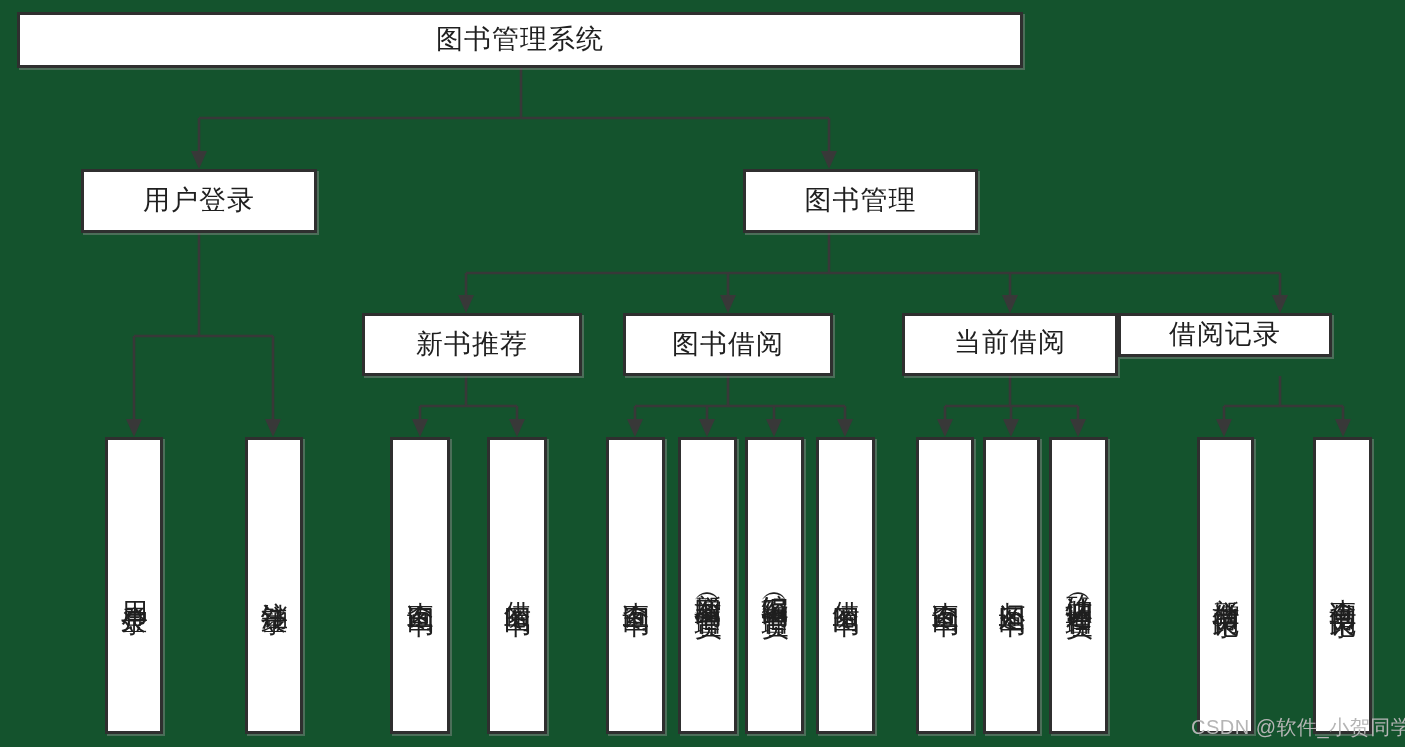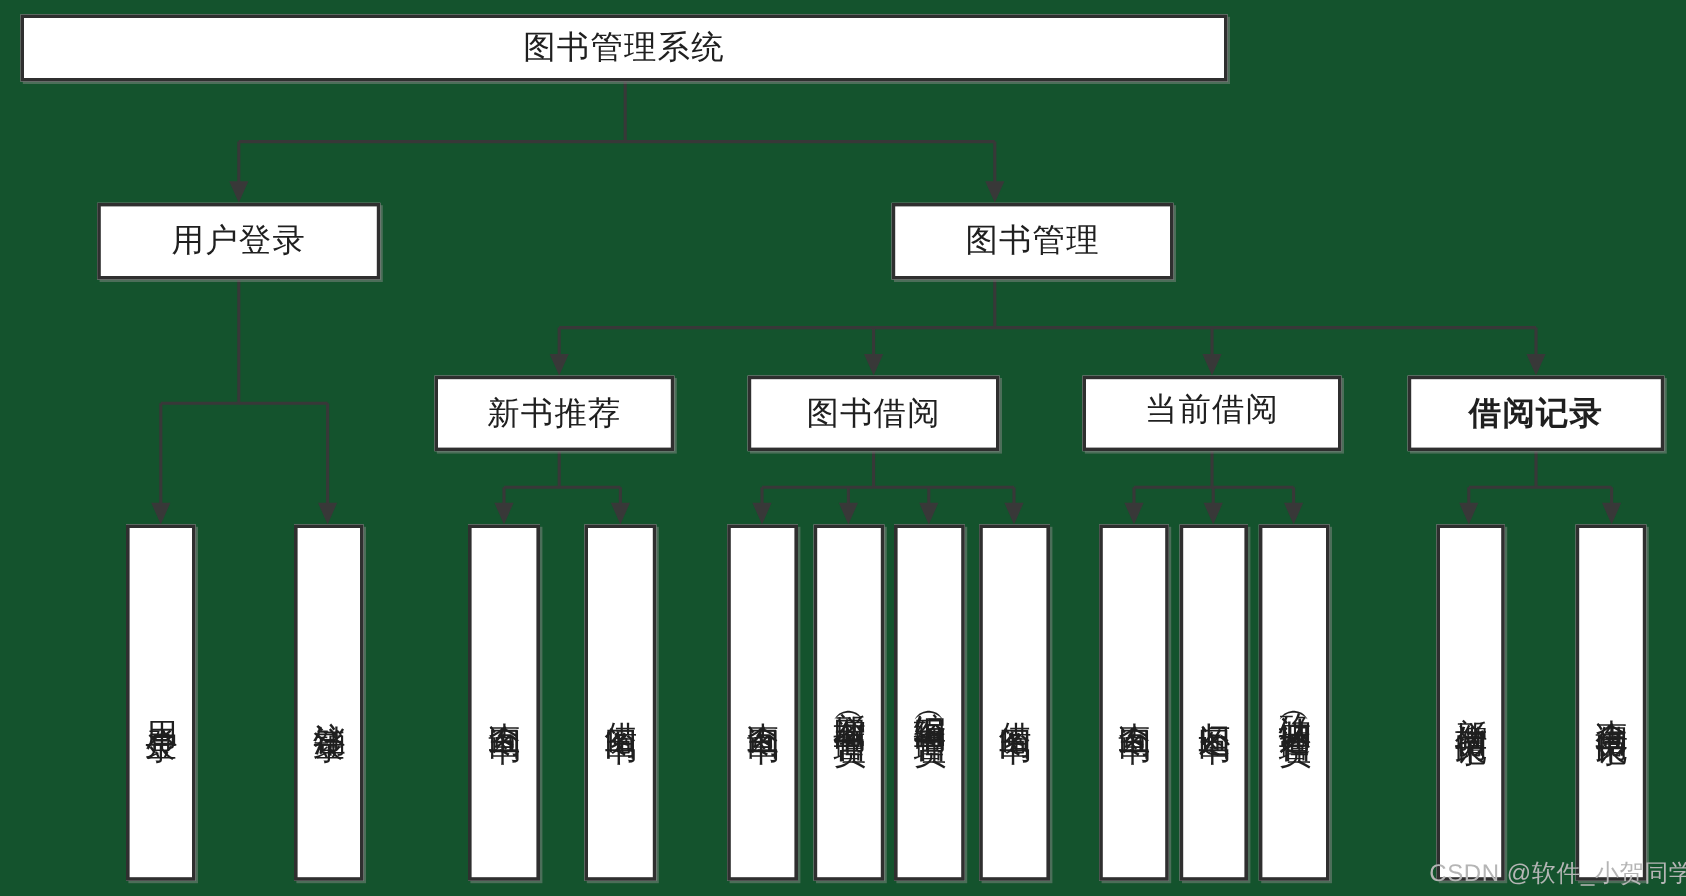--- a/index.html
+++ b/index.html
@@ -90,24 +90,24 @@
     <path d="M1280,376 V406 M1224,406 H1343 M1224,406 V420 M1343,406 V420"></path>
     <polygon points="1216,419 1232,419 1224,437"></polygon>
     <polygon points="1335,419 1351,419 1343,437"></polygon>
   </svg>
 
   <div class="box" style="left:17px;top:12px;width:1006px;height:56px;">图书管理系统</div>
 
   <div class="box" style="left:81px;top:169px;width:236px;height:64px;">用户登录</div>
   <div class="box" style="left:712px;top:169px;width:235px;height:64px;margin-left:31px;">图书管理</div>
 
-  <div class="box" style="left:362px;top:313px;width:200px;height:63px;">新书推荐</div>
+  <div class="box" style="left:362px;top:313px;width:220px;height:63px;">新书推荐</div>
   <div class="box" style="left:623px;top:313px;width:210px;height:63px;font-family:Liberation Serif, serif;">图书借阅</div>
   <div class="box" style="left:902px;top:313px;width:216px;height:63px;font-family:Liberation Mono, monospace;">当前借阅</div>
-  <div class="box" style="left:1173px;top:313px;width:214px;height:63px;font-weight:bold;">借阅记录</div>
+  <div class="box" style="left:1118px;top:313px;width:214px;height:44px;">借阅记录</div>
 
   <div class="box vbox" style="left:105px;top:437px;width:58px;height:297px;">用户登录</div>
   <div class="box vbox" style="left:245px;top:437px;width:58px;height:297px;">注销登录</div>
 
   <div class="box vbox" style="left:390px;top:437px;width:60px;height:297px;">查询图书</div>
   <div class="box vbox" style="left:487px;top:437px;width:60px;height:297px;">借阅图书</div>
 
   <div class="box vbox" style="left:606px;top:437px;width:59px;height:297px;">查询图书</div>
   <div class="box vbox" style="left:678px;top:437px;width:59px;height:297px;">新增图书（管理员）</div>
   <div class="box vbox" style="left:745px;top:437px;width:59px;height:297px;">编辑图书（管理员）</div>

